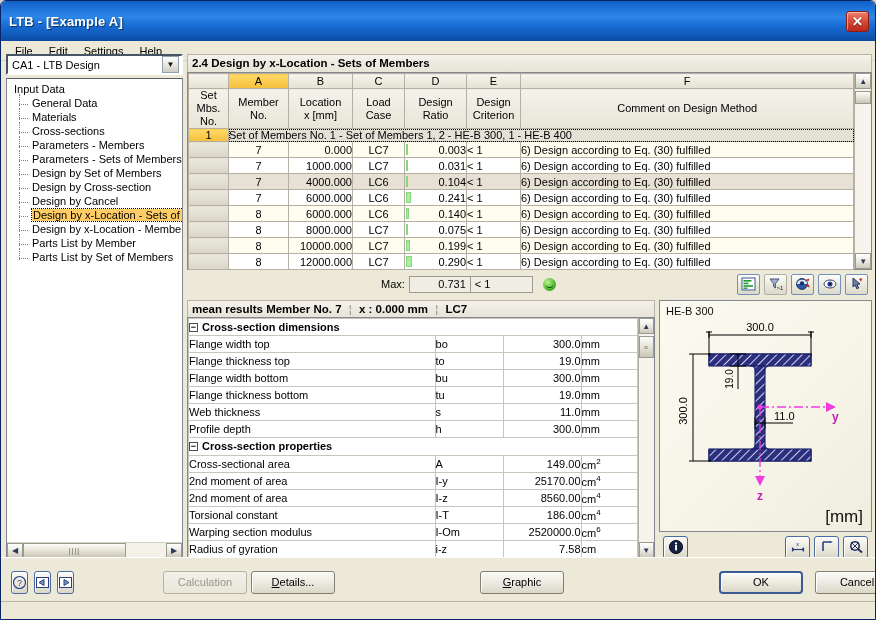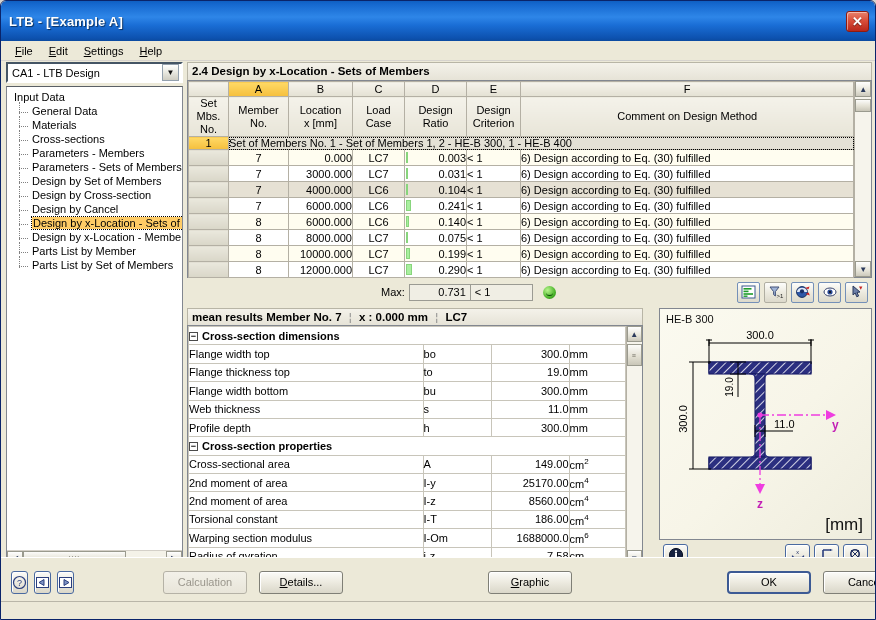--- a/index.html
+++ b/index.html
@@ -65,21 +65,20 @@
   .menu-item {
     padding: 2px 8px; font-size: 11px; color: #000; cursor: pointer;
   }
   .menu-item u { text-decoration: underline; }
 
   
   .body-area {
     position: absolute; left: 0; top: 48px;
     width: 876px; height: 510px;
     display: flex;
-    margin-top: 8px;
   }
 
   
   .left-panel {
     width: 186px; height: 100%;
     padding: 5px 4px 0 5px;
     display: flex; flex-direction: column;
   }
   .combo {
     height: 21px;
@@ -267,21 +266,21 @@
   .tb-icons { margin-left:auto; display:flex; gap:4px; }
   .tb-btn {
     width: 23px; height: 21px;
     border: 1px solid #7490b8; border-radius: 2px;
     background: linear-gradient(to bottom,#fdfdfb 0%,#eceadf 50%,#dcd9cb 100%);
     display:flex;align-items:center;justify-content:center;cursor:pointer;
   }
   .tb-btn.flat { border-color:#b0aea2; }
 
   
-  .bottom-split { display: flex; flex: 1; margin-top: 2px; gap: 16px; }
+  .bottom-split { display: flex; flex: 1; margin-top: 2px; gap: 4px; }
   .detail-panel { flex: 1; display: flex; flex-direction: column; }
   .detail-hdr {
     height: 17px;
     background: linear-gradient(to bottom,#f4f2ea,#e6e3d7);
     border: 1px solid #b8b5a6; border-bottom: none;
     font-size: 11.5px; font-weight: bold; padding-left:4px; line-height:16px;
     color:#000; white-space:nowrap;
   }
   .detail-hdr .sep { color:#888; font-weight: normal; padding: 0 4px; }
   .detail-body {
@@ -476,21 +475,21 @@
                 <td class="cell c-num">7</td>
                 <td class="cell c-right">0.000</td>
                 <td class="cell c-num">LC7</td>
                 <td class="cell ratio-cell"><span class="ratio-bar" style="width:2px"></span>0.003</td>
                 <td class="cell c-left">&lt; 1</td>
                 <td class="cell c-left">6) Design according to Eq. (30) fulfilled</td>
               </tr>
               <tr class="datarow even">
                 <td class="rowno gut"></td>
                 <td class="cell c-num">7</td>
-                <td class="cell c-right">3000.000</td>
+                <td class="cell c-right">1000.000</td>
                 <td class="cell c-num">LC7</td>
                 <td class="cell ratio-cell"><span class="ratio-bar" style="width:2px"></span>0.031</td>
                 <td class="cell c-left">&lt; 1</td>
                 <td class="cell c-left">6) Design according to Eq. (30) fulfilled</td>
               </tr>
               <tr class="datarow hl">
                 <td class="rowno gut"></td>
                 <td class="cell c-num">7</td>
                 <td class="cell c-right">4000.000</td>
                 <td class="cell c-num">LC6</td>
@@ -634,20 +633,26 @@
                     <td class="dtl-val">19.0</td>
                     <td class="dtl-unit">mm</td>
                   </tr>
                   <tr>
                     <td class="dtl-name">Flange width bottom</td>
                     <td class="dtl-sym">bu</td>
                     <td class="dtl-val">300.0</td>
                     <td class="dtl-unit">mm</td>
                   </tr>
                   <tr>
+                    <td class="dtl-name">Flange thickness bottom</td>
+                    <td class="dtl-sym">tu</td>
+                    <td class="dtl-val">19.0</td>
+                    <td class="dtl-unit">mm</td>
+                  </tr>
+                  <tr>
                     <td class="dtl-name">Web thickness</td>
                     <td class="dtl-sym">s</td>
                     <td class="dtl-val">11.0</td>
                     <td class="dtl-unit">mm</td>
                   </tr>
                   <tr>
                     <td class="dtl-name">Profile depth</td>
                     <td class="dtl-sym">h</td>
                     <td class="dtl-val">300.0</td>
                     <td class="dtl-unit">mm</td>
@@ -675,21 +680,21 @@
                   </tr>
                   <tr>
                     <td class="dtl-name">Torsional constant</td>
                     <td class="dtl-sym">I-T</td>
                     <td class="dtl-val">186.00</td>
                     <td class="dtl-unit">cm<sup>4</sup></td>
                   </tr>
                   <tr>
                     <td class="dtl-name">Warping section modulus</td>
                     <td class="dtl-sym">I-Om</td>
-                    <td class="dtl-val">1688000.0</td>
+                    <td class="dtl-val">2520000.0</td>
                     <td class="dtl-unit">cm<sup>6</sup></td>
                   </tr>
                   <tr>
                     <td class="dtl-name">Radius of gyration</td>
                     <td class="dtl-sym">i-z</td>
                     <td class="dtl-val">7.58</td>
                     <td class="dtl-unit">cm</td>
                   </tr>
                 </tbody>
             </table>
@@ -832,21 +837,21 @@
         </svg>
       </div>
       <div class="iconbtn" style="margin-right:0">
         <svg width="15" height="15" viewBox="0 0 15 15">
           <rect x="1.5" y="2.5" width="12" height="10" fill="#fff" stroke="#2b3f7d"></rect>
           <path d="M6 4.5 L11 7.5 L6 10.5 Z" fill="#7d92c4" stroke="#2b3f7d"></path>
         </svg>
       </div>
 
       <div class="btn disabled" style="margin-left:89px;min-width:84px">Calculation</div>
-      <div class="btn" style="margin-left:12px;min-width:84px">
+      <div class="btn" style="margin-left:4px;min-width:84px">
         <span><u>D</u>etails...</span>
       </div>
       <div class="btn" style="margin-left:145px;min-width:84px">
         <span><u>G</u>raphic</span>
       </div>
       <div class="btn primary" style="margin-left:155px;min-width:84px">OK</div>
       <div class="btn" style="margin-left:12px;min-width:84px">Cancel</div>
     </div>
     <div class="statusbar"></div>
   </div>

